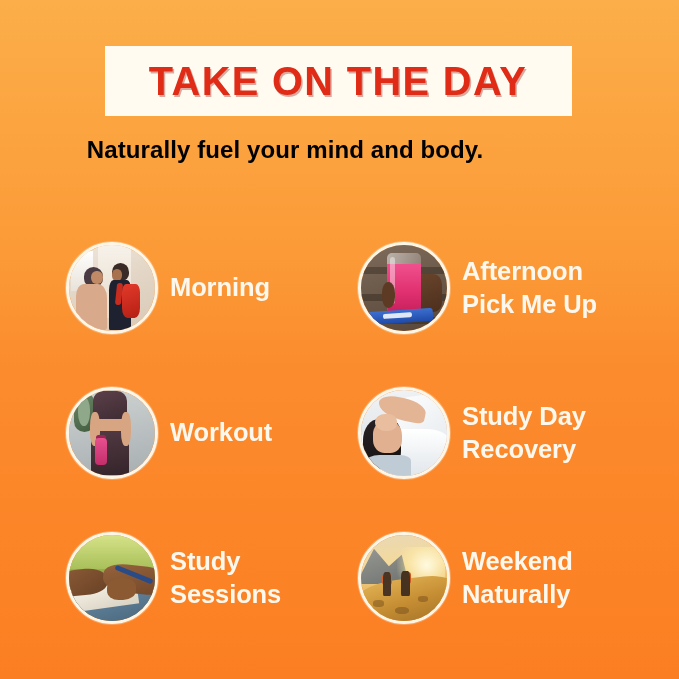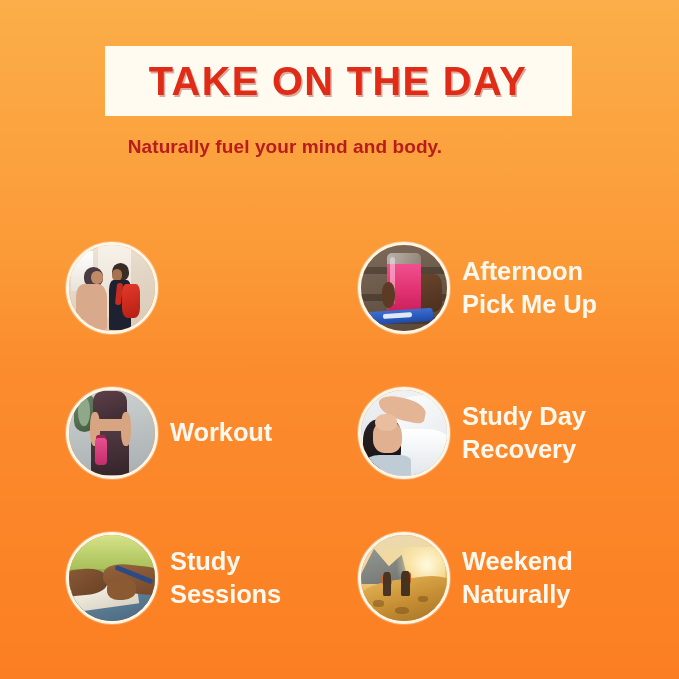--- a/index.html
+++ b/index.html
@@ -21,21 +21,21 @@
     font-size:41px;
     font-weight:bold;
     letter-spacing:1.4px;
     font-family:"Liberation Sans", sans-serif;
     text-shadow:1.5px 1.5px 0 rgba(150,20,10,.35);
     transform:scaleX(.97);
   }
 
   .subtitle{
     position:absolute; left:0; top:136px; width:570px; text-align:center;
-    color:#b91c1c; font-size:19px; font-weight:bold; letter-spacing:.1px;
+    color:#000000; font-size:24px; font-weight:bold; letter-spacing:.1px;
   }
 
   
   .grid{ position:absolute; left:0; top:215px; width:679px; }
   .row{ display:flex; height:145px; }
   .cell{ display:flex; align-items:center; }
   .cell.left{ width:292px; padding-left:66px; }
   .cell.right{ width:387px; padding-left:66px; }
 
   .thumb{
@@ -201,20 +201,21 @@
             <div class="momFace"></div>
             <div class="momBody"></div>
           <div class="kidHead"></div>
             <div class="kidFace"></div>
             <div class="kidBody"></div>
           <div class="strap"></div>
             <div class="pack"></div>
         </div>
       </div>
       <div class="label">
+        <span>Morning</span>
       </div>
     </div>
     <div class="cell right">
       <div class="thumb">
         <div class="scene s-drink">
           <div class="plank p1"></div>
             <div class="plank p2"></div>
             <div class="plank p3"></div>
           <div class="hand"></div>
           <div class="glass">

